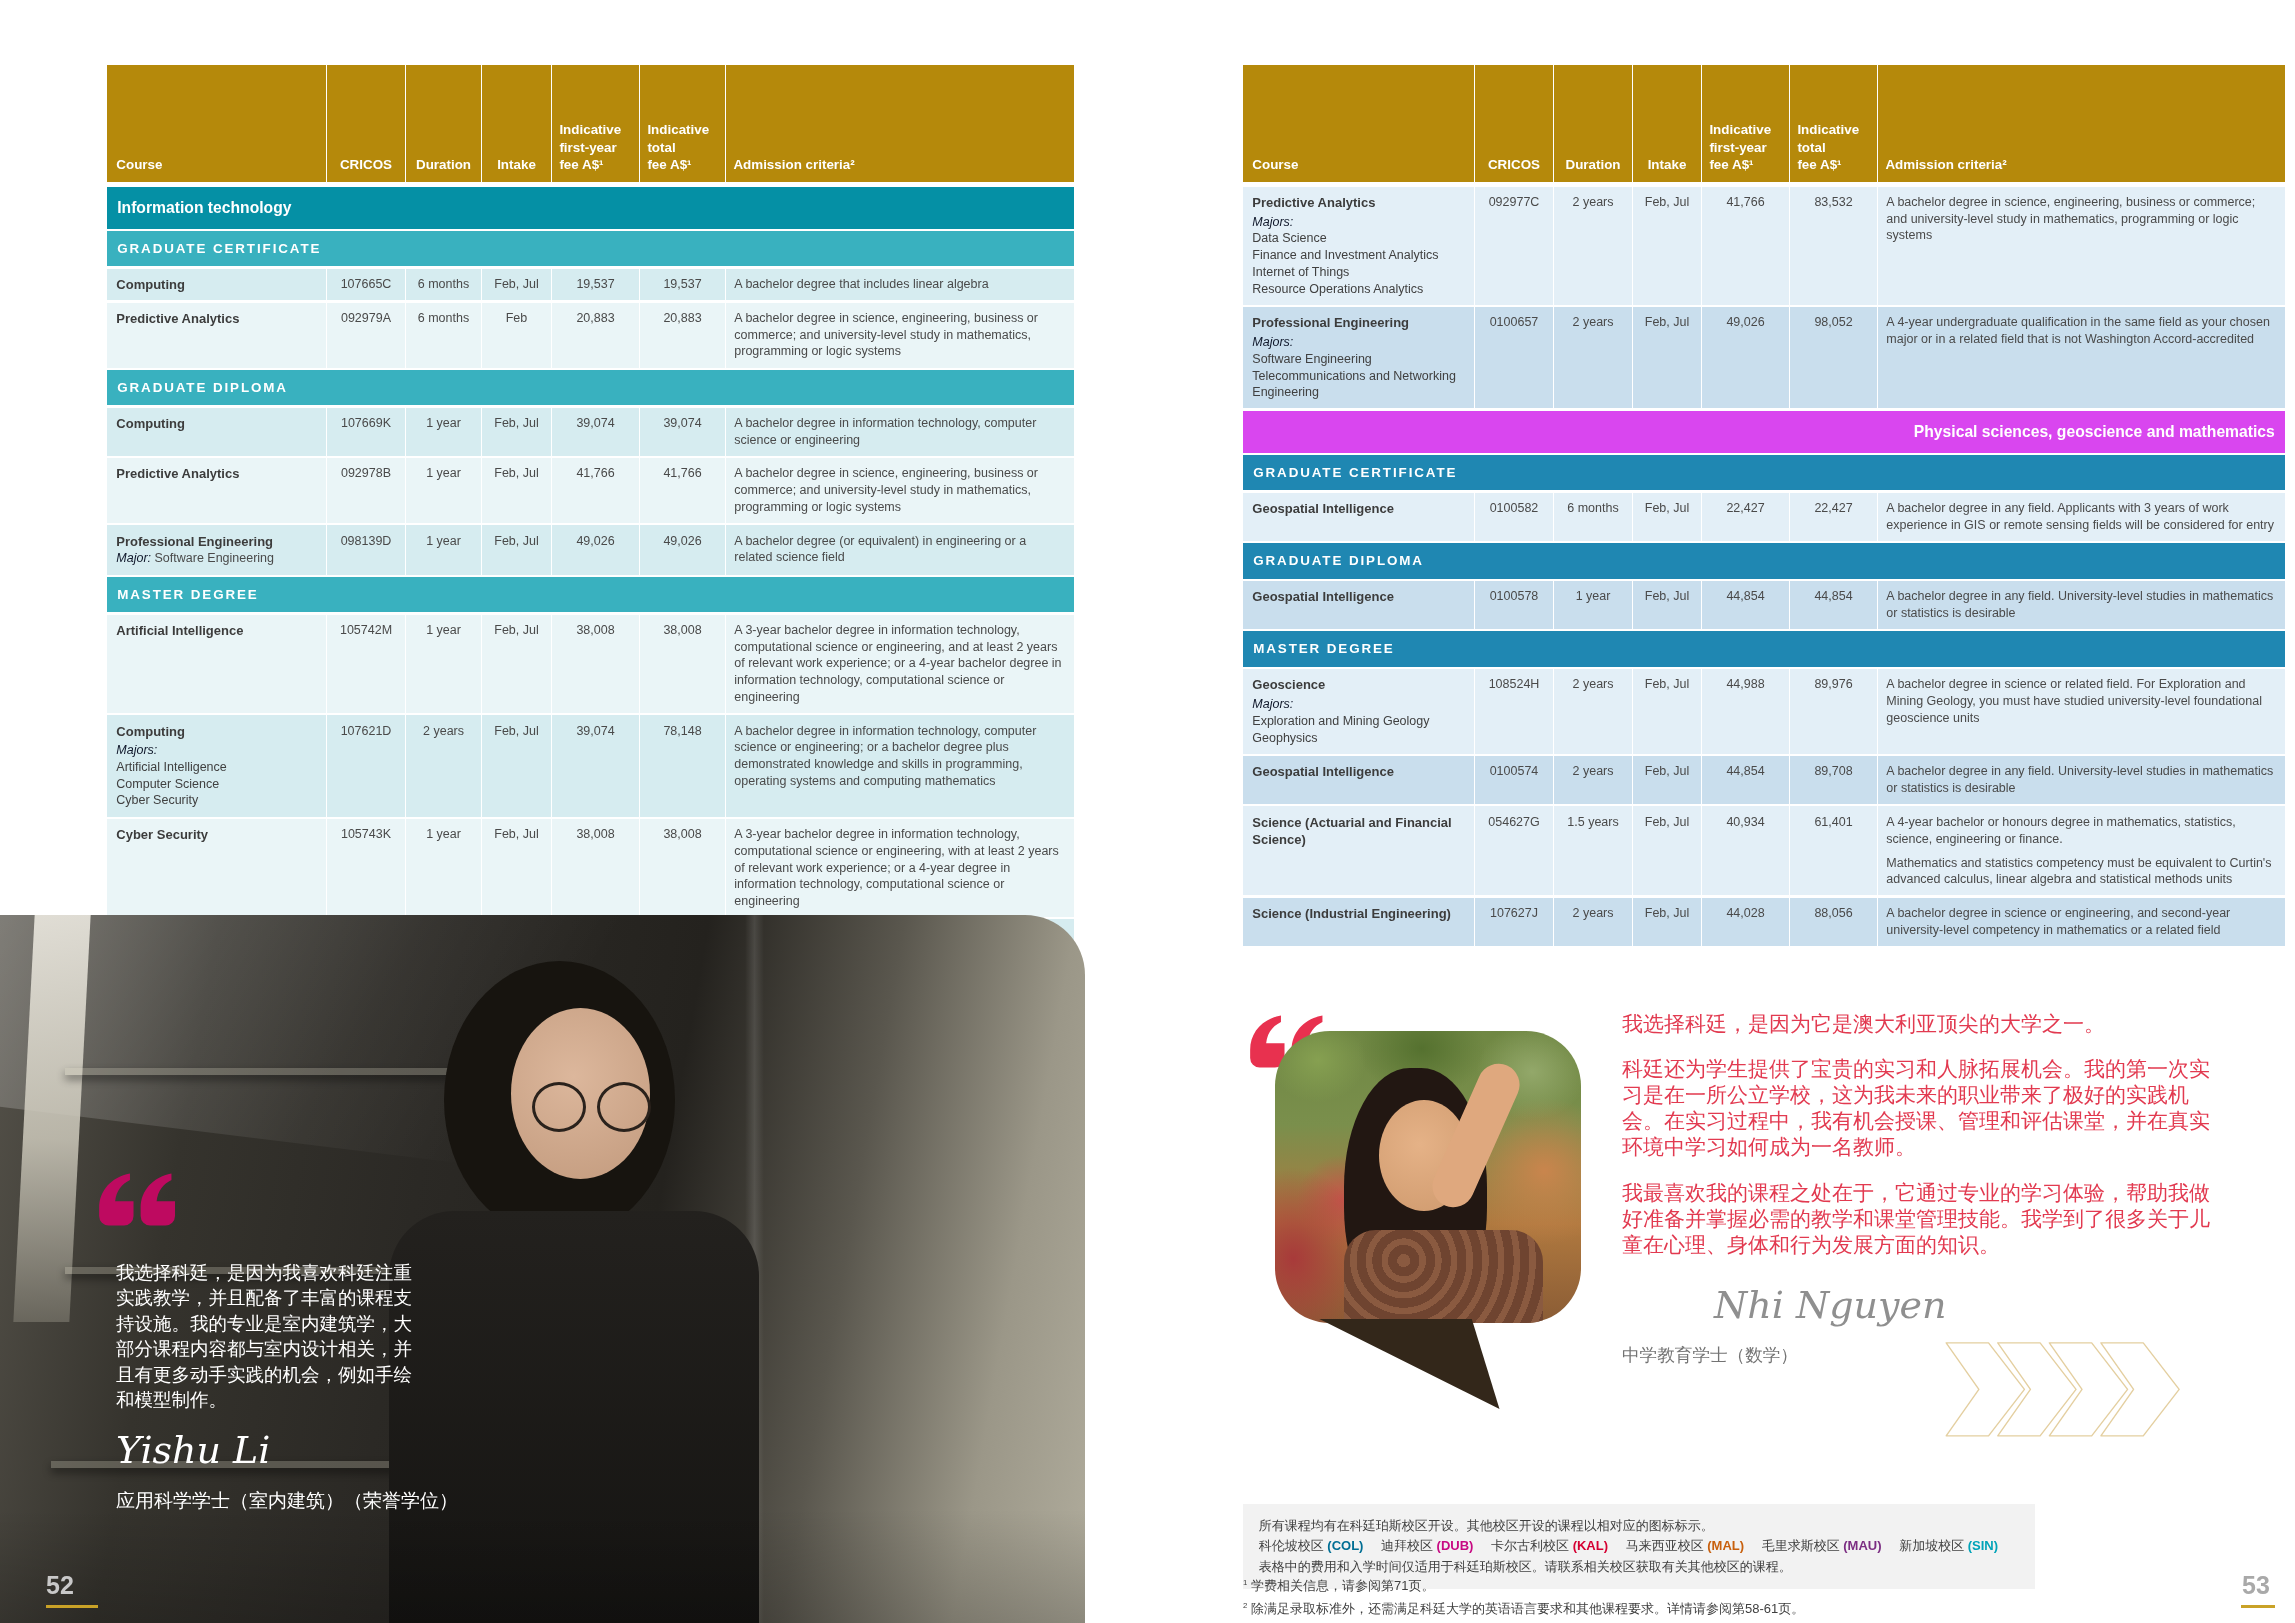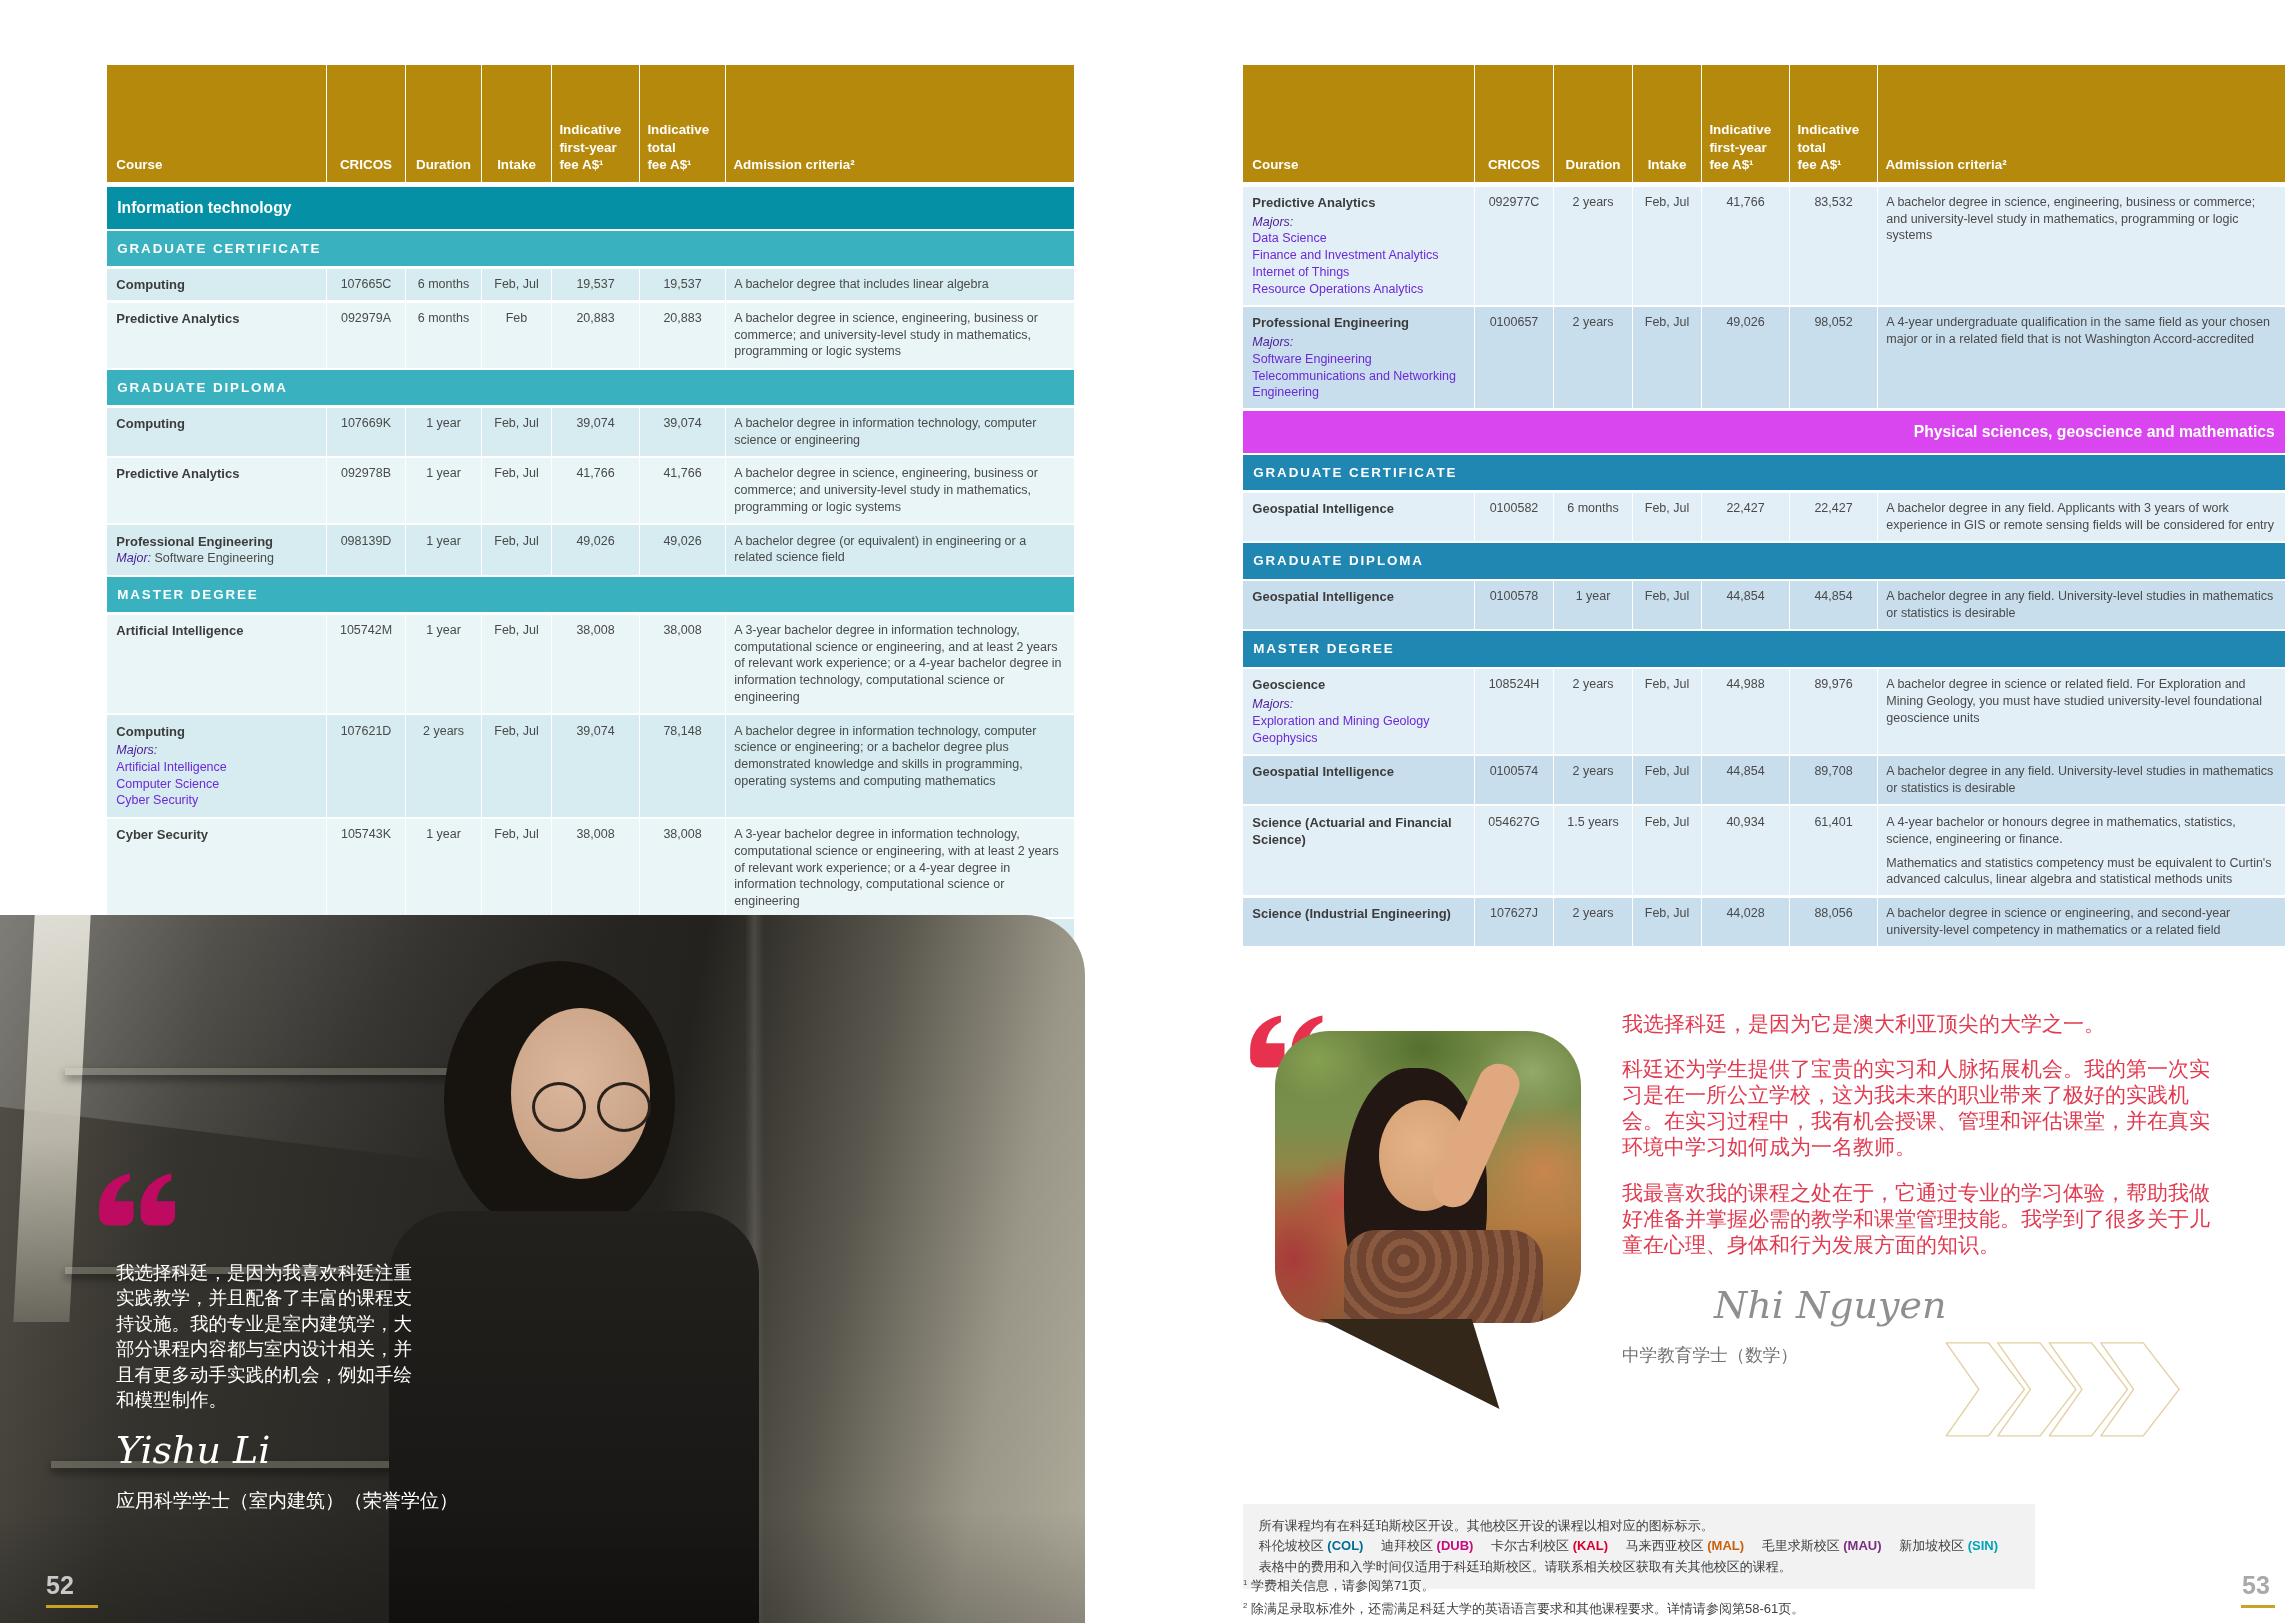--- a/index.html
+++ b/index.html
@@ -25,22 +25,22 @@
   .cell{padding:7.4px 8.3px;box-sizing:border-box;border-left:1.4px solid #ffffff;
         font-size:12.5px;line-height:16.7px;color:#4a4a4a;}
   .cell.c0{border-left:none;padding-left:9.3px;}
   .cell.c1,.cell.c2,.cell.c3,.cell.c4,.cell.c5{text-align:center;}
   .tl .sd{background:#D6ECF0;}
   .tl .sl{background:#EAF5F7;}
   .tr .sd{background:#C9DEED;}
   .tr .sl{background:#E3EFF7;}
   .cname{font-weight:bold;color:#3c3c3c;font-size:13px;line-height:17px;}
   .ctag{color:#7B2D82;}
-  .mlabel{font-style:italic;color:#4c1d95;margin-top:2.8px;}
-  .mitem{color:#6d28d9;}
+  .mlabel{font-style:italic;color:#0f172a;margin-top:2.8px;}
+  .mitem{color:#404040;}
   .minline{margin-top:0.9px;}
   .crit p{margin:0 0 7.4px 0;}
   .crit p:last-child{margin-bottom:0;}
 
   
   #photo-left{position:absolute;left:0;top:915px;width:1085px;height:788px;
       border-top-right-radius:60px;overflow:hidden;
       background:linear-gradient(100deg,#55524a 0%,#35332d 18%,#2b2925 38%,#24221e 58%,#5a574e 74%,#9b9788 88%,#b2ae9e 100%);}
   .pl-beam{position:absolute;left:-65px;top:-56px;width:787px;height:287px;
       background:linear-gradient(115deg,rgba(255,255,255,0.30),rgba(255,255,255,0.05) 55%,transparent 75%);

